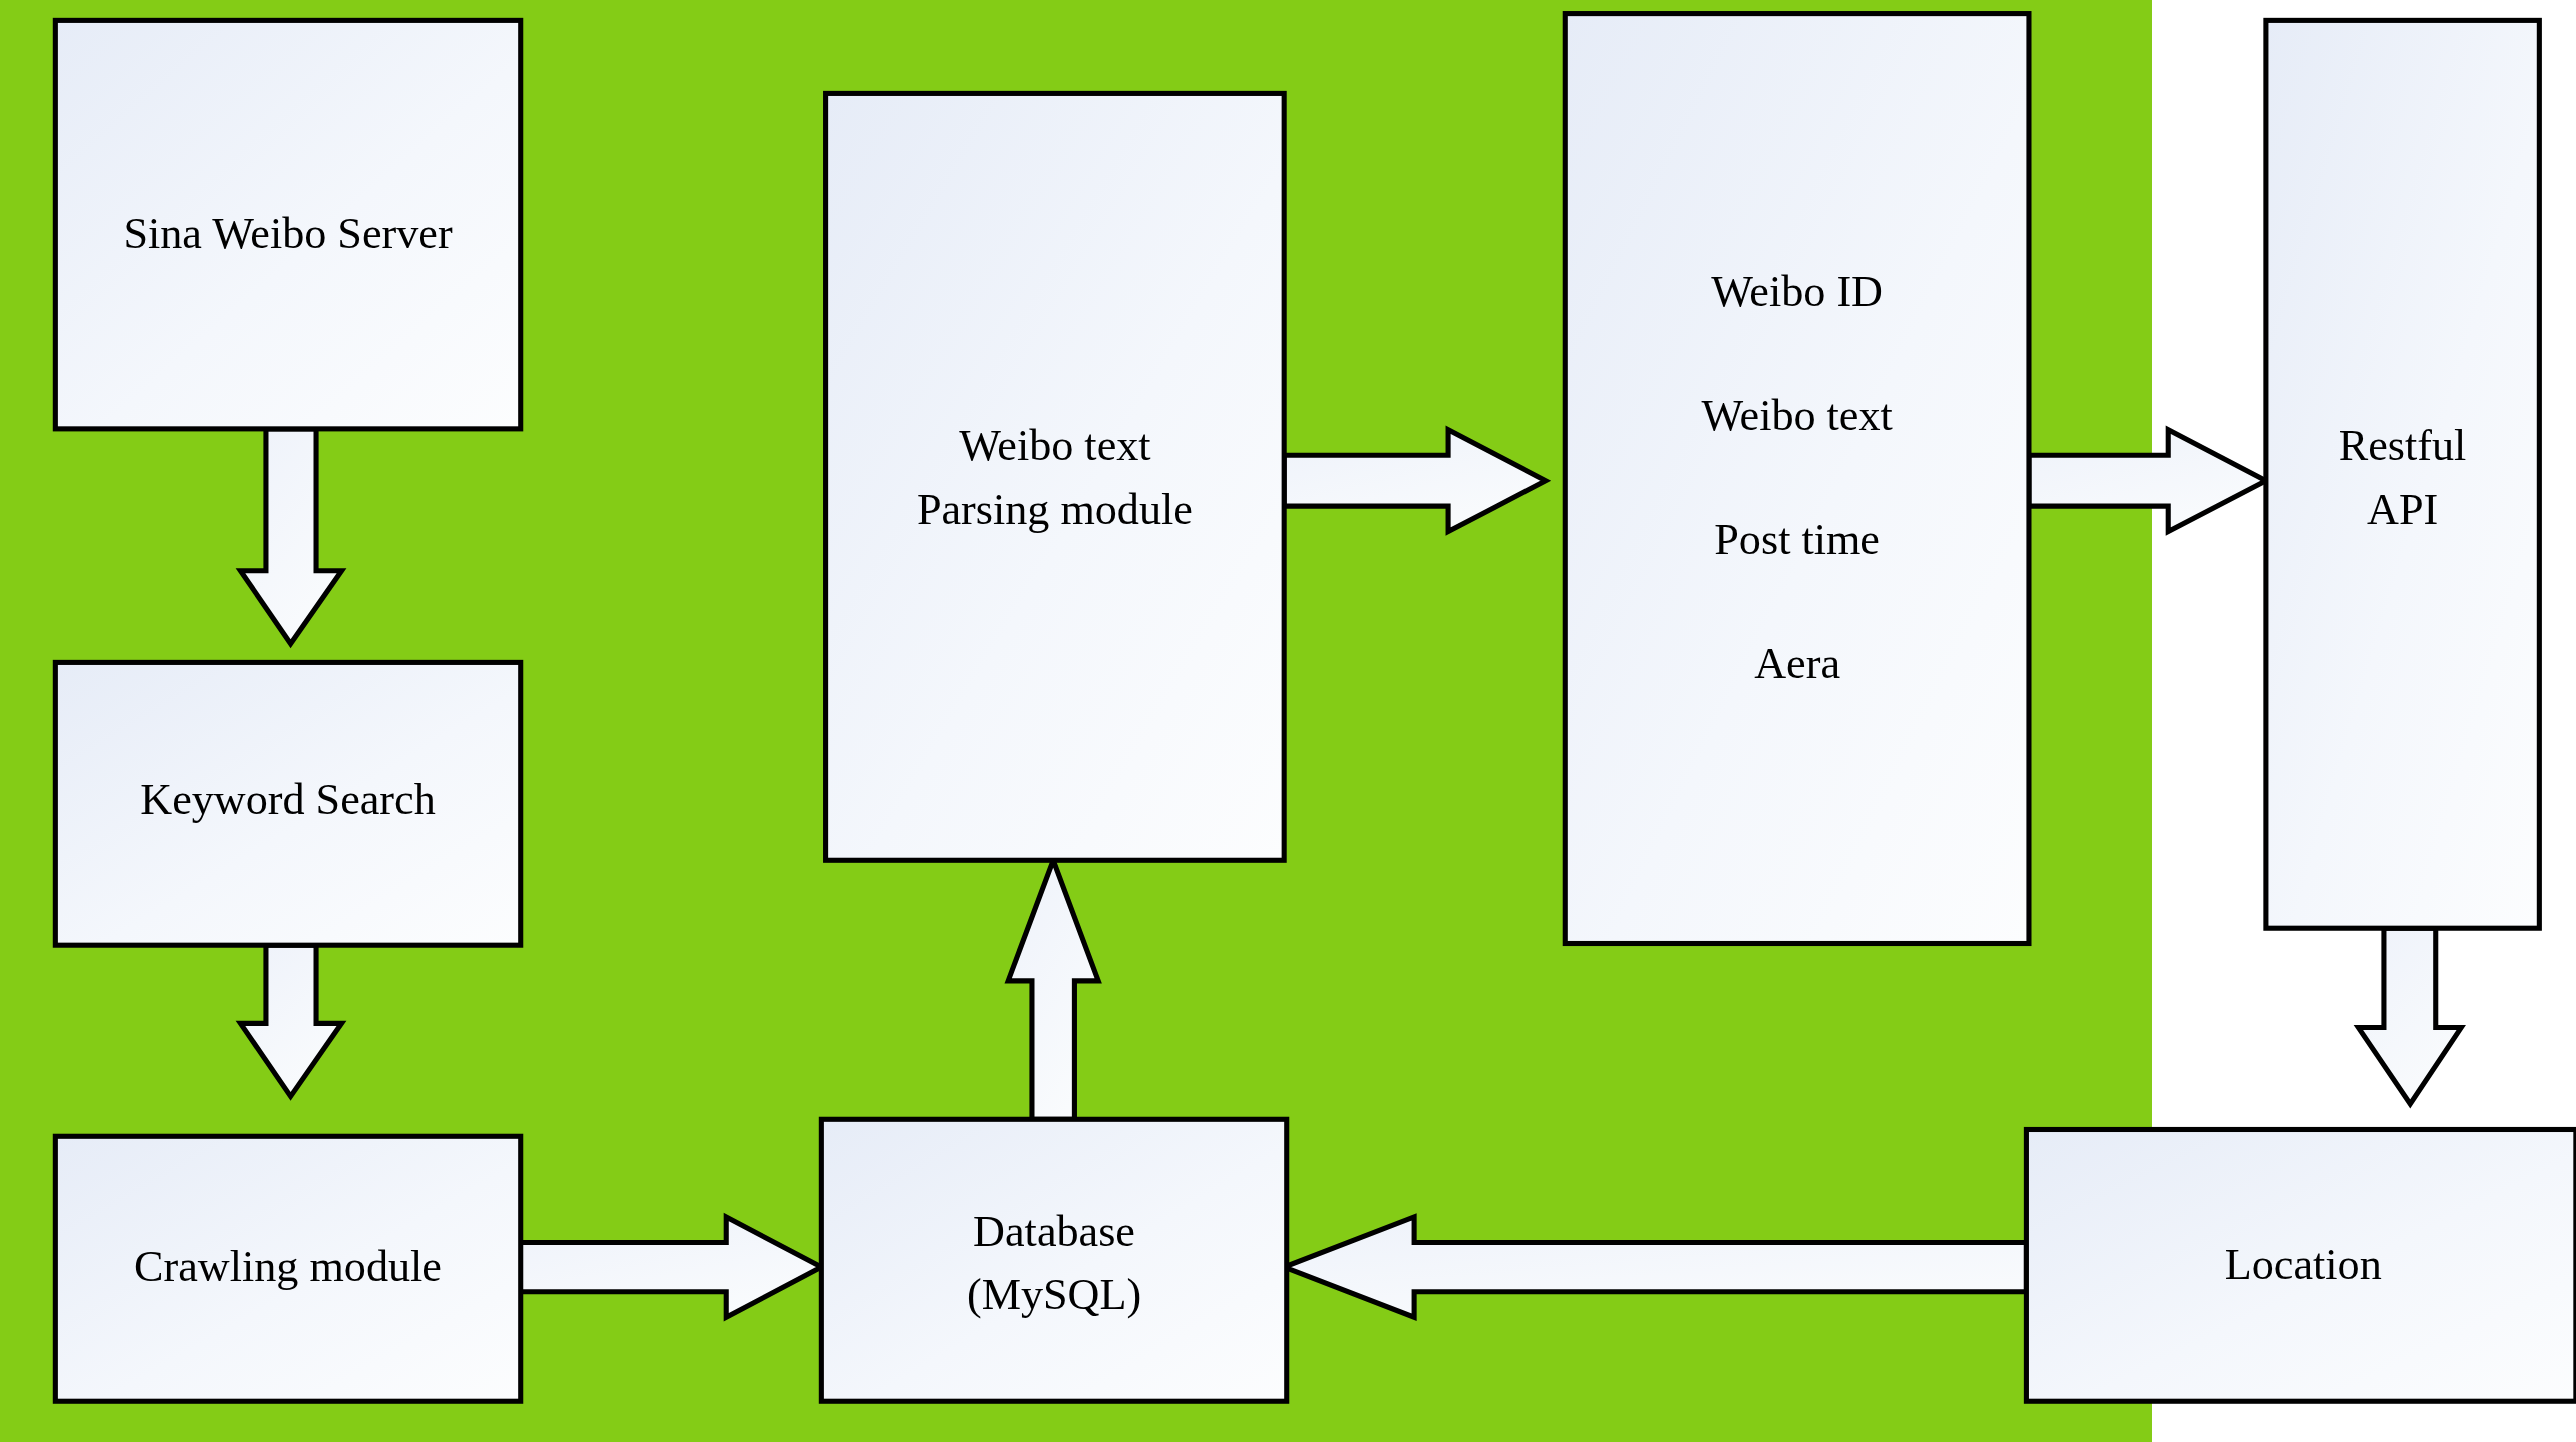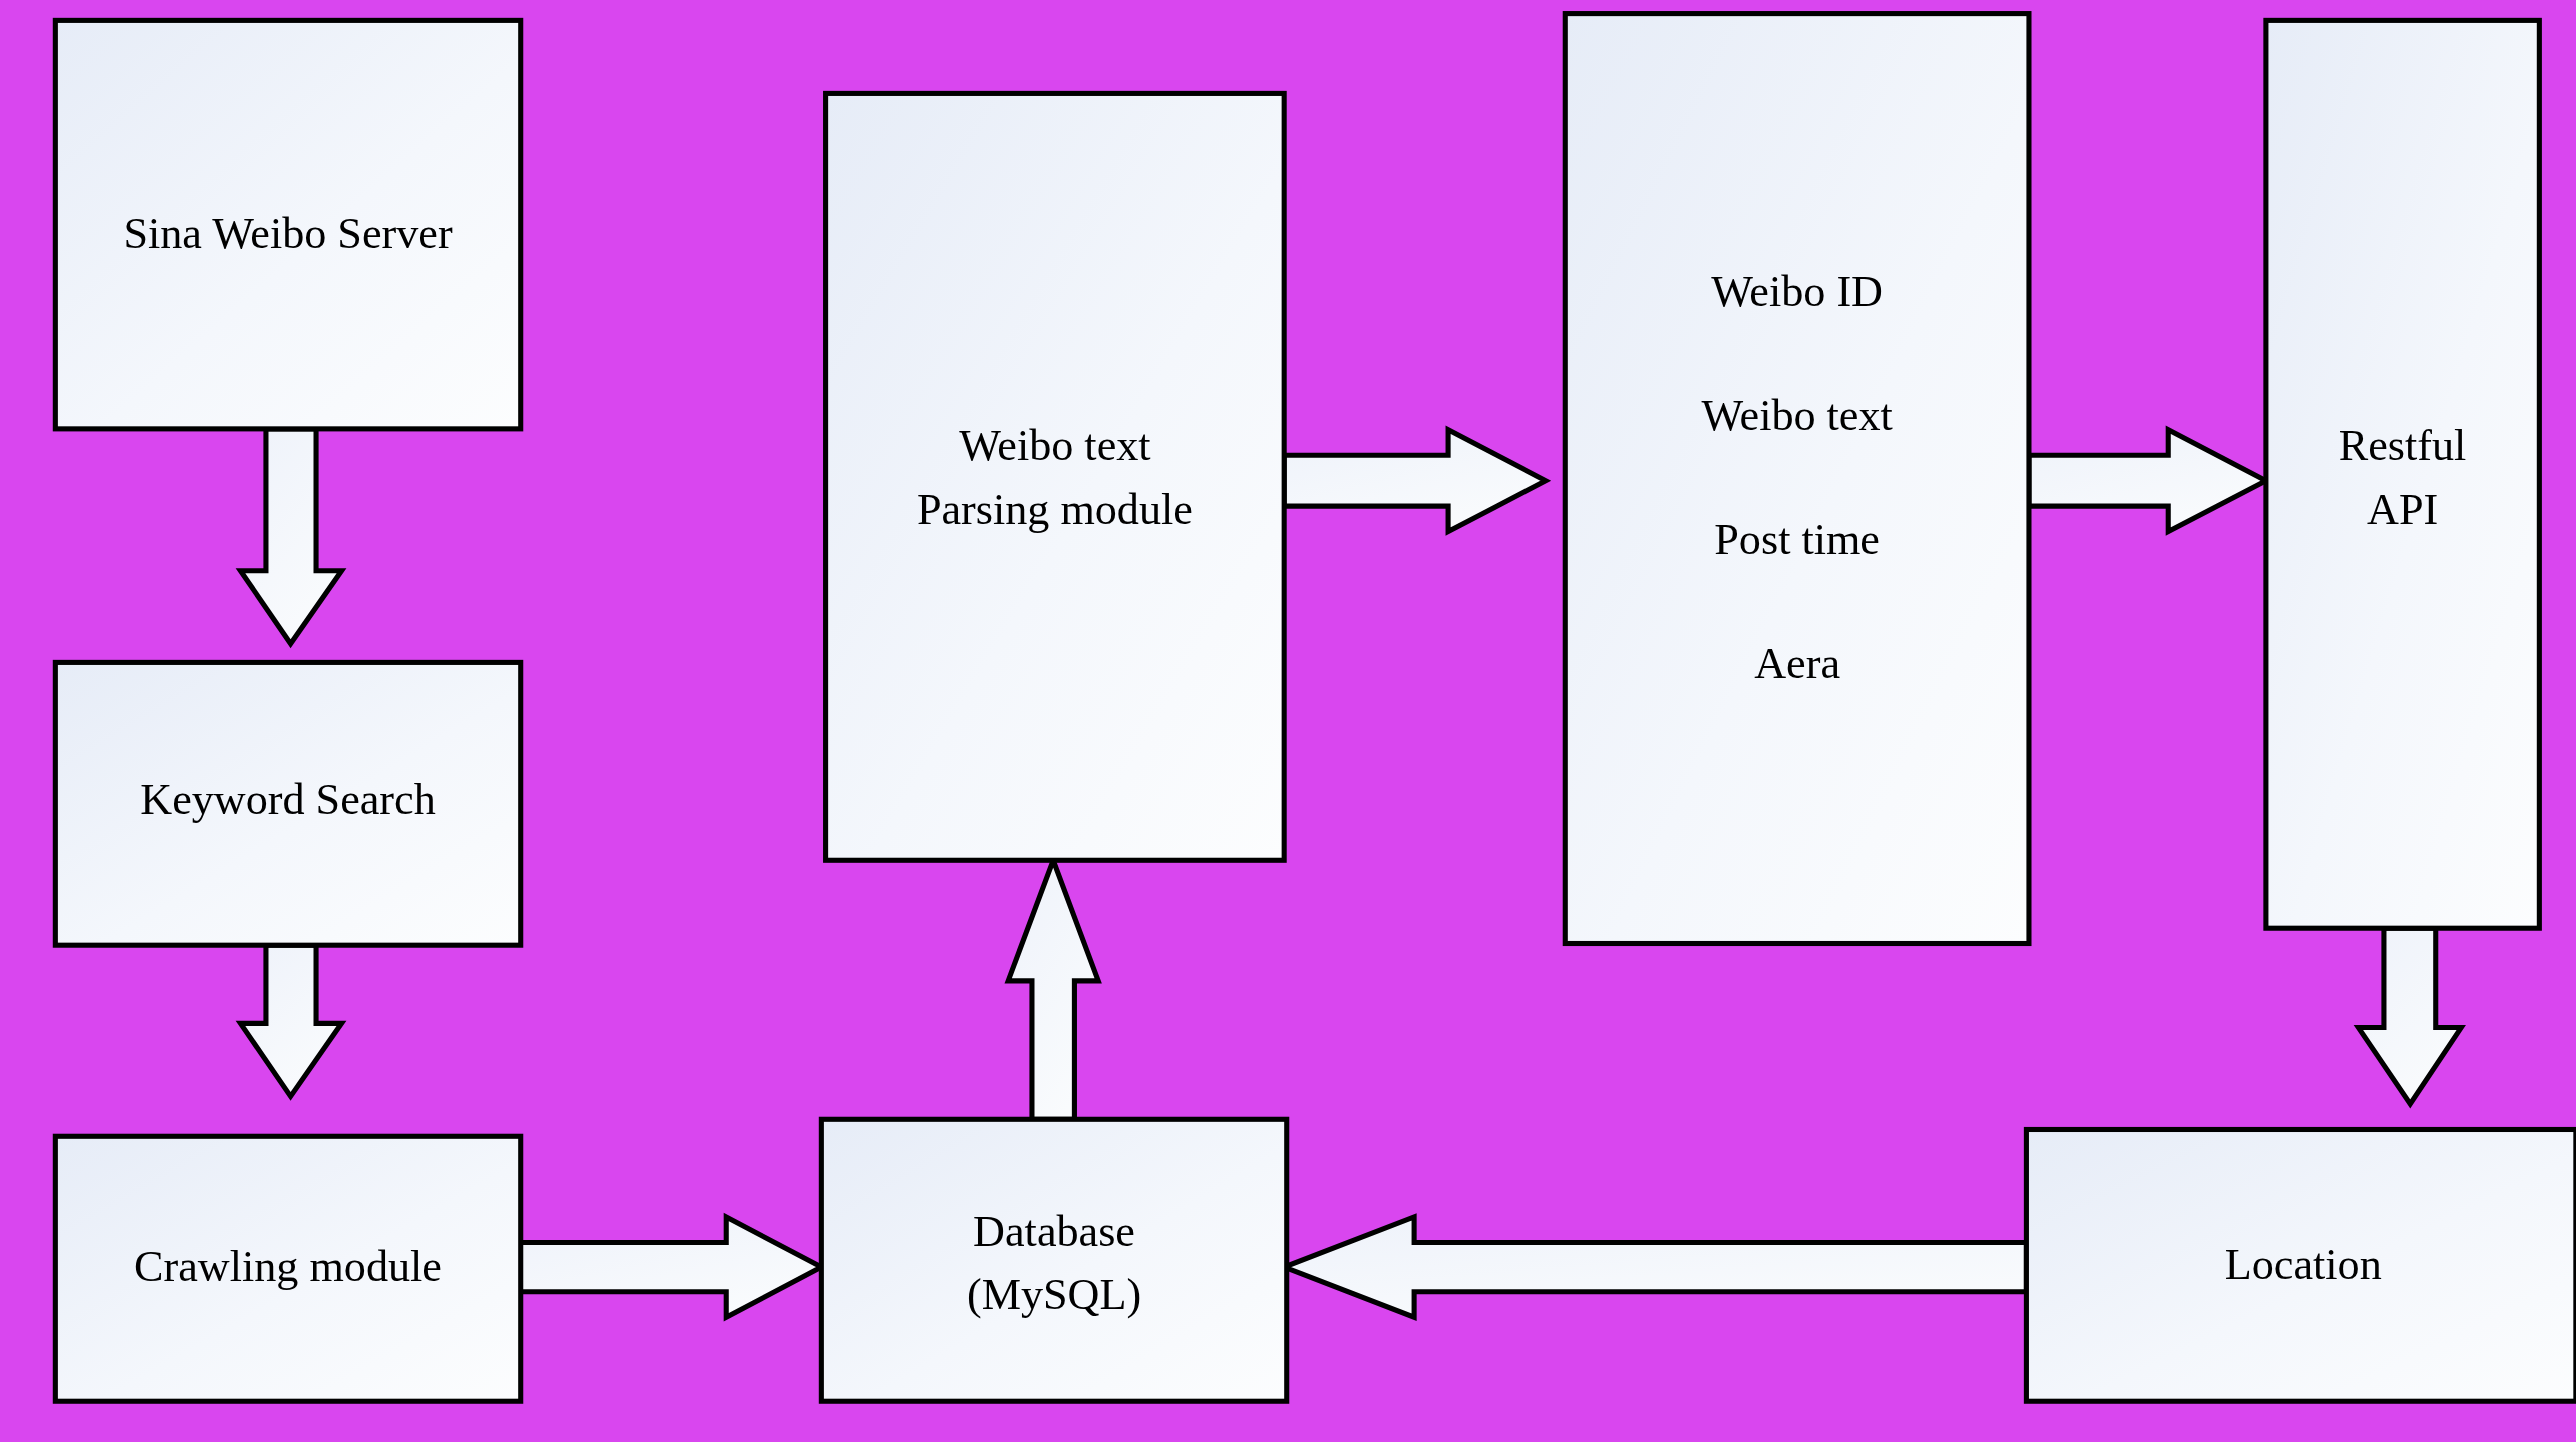--- a/index.html
+++ b/index.html
@@ -8,23 +8,23 @@
     background: #ffffff;
   }
   body {
     width: 2576px;
     height: 1442px;
     font-family: "Liberation Serif", "DejaVu Serif", serif;
     overflow: hidden;
   }
   #flowchart-root {
     position: relative;
-    width: 2576px;
+    width: 2152px;
     height: 1442px;
-    background: #d946ef;
+    background: #84cc16;
   }
   svg#diagram-svg {
     position: absolute;
     left: 0;
     top: 0;
     width: 2576px;
     height: 1442px;
     display: block;
   }
   .node-box {

